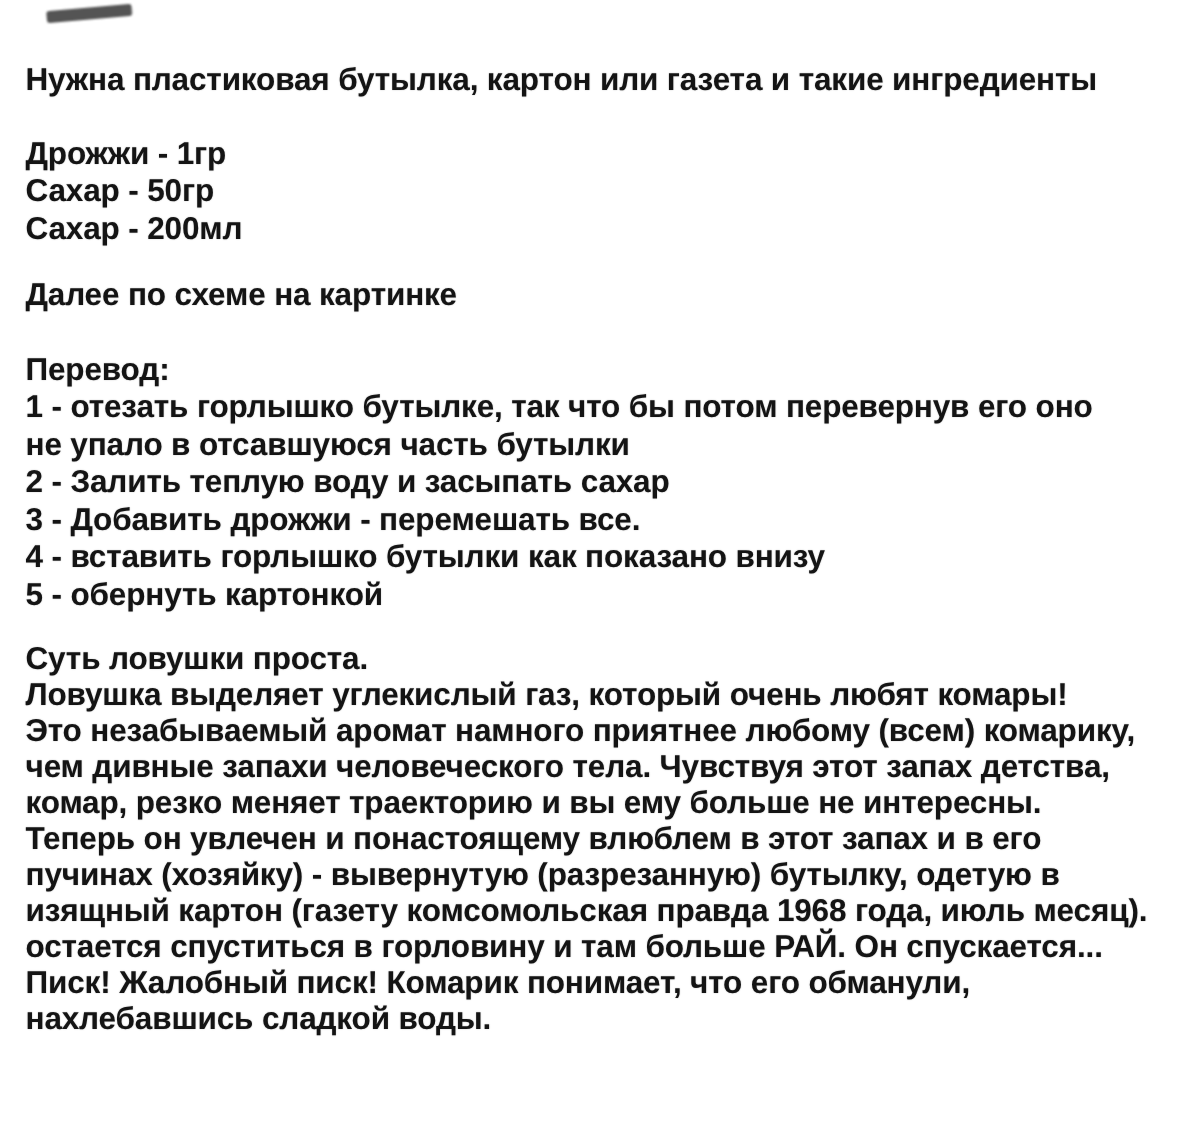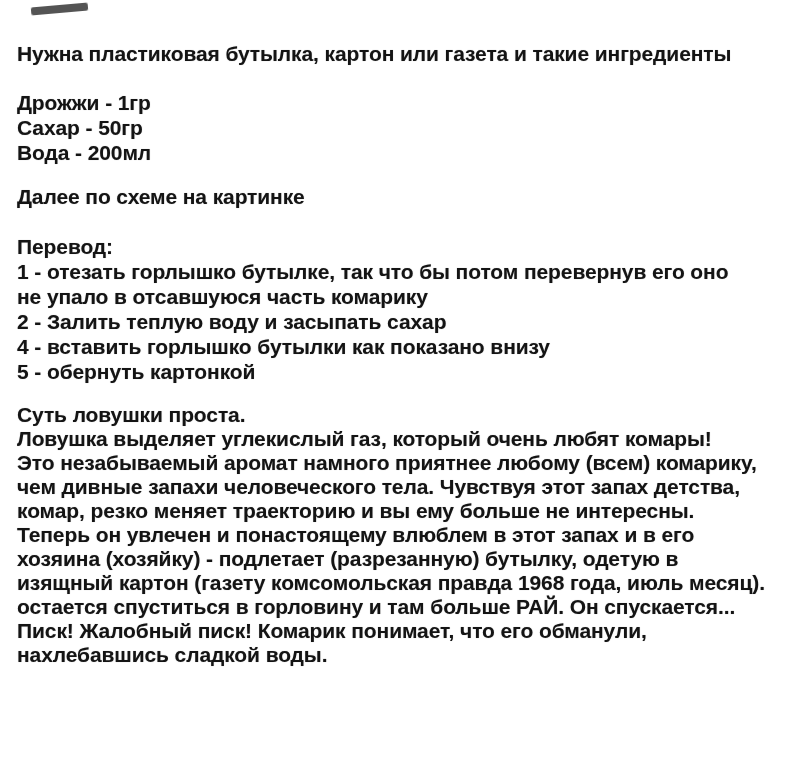--- a/index.html
+++ b/index.html
@@ -70,44 +70,45 @@
 
   <div class="doc">
 
     <p class="para p-intro">
       <span class="line">Нужна пластиковая бутылка, картон или газета и такие ингредиенты</span>
     </p>
 
     <p class="para p-ingredients">
       <span class="line">Дрожжи - 1гр</span>
       <span class="line">Сахар - 50гр</span>
-      <span class="line">Вода - 200мл</span>
+      <span class="line">Сахар - 200мл</span>
     </p>
 
     <p class="para p-note">
       <span class="line">Далее по схеме на картинке</span>
     </p>
 
     <p class="para p-steps">
       <span class="line">Перевод:</span>
       <span class="line">1 - отезать горлышко бутылке, так что бы потом перевернув его оно</span>
-      <span class="line">не упало в отсавшуюся часть комарику</span>
+      <span class="line">не упало в отсавшуюся часть бутылки</span>
       <span class="line">2 - Залить теплую воду и засыпать сахар</span>
+      <span class="line">3 - Добавить дрожжи - перемешать все.</span>
       <span class="line">4 - вставить горлышко бутылки как показано внизу</span>
       <span class="line">5 - обернуть картонкой</span>
     </p>
 
     <p class="para p-body">
       <span class="line">Суть ловушки проста.</span>
       <span class="line">Ловушка выделяет углекислый газ, который очень любят комары!</span>
       <span class="line">Это незабываемый аромат намного приятнее любому (всем) комарику,</span>
       <span class="line">чем дивные запахи человеческого тела. Чувствуя этот запах детства,</span>
       <span class="line">комар, резко меняет траекторию и вы ему больше не интересны.</span>
       <span class="line">Теперь он увлечен и понастоящему влюблем в этот запах и в его</span>
-      <span class="line">хозяина (хозяйку) - подлетает (разрезанную) бутылку, одетую в</span>
+      <span class="line">пучинах (хозяйку) - вывернутую (разрезанную) бутылку, одетую в</span>
       <span class="line">изящный картон (газету комсомольская правда 1968 года, июль месяц).</span>
       <span class="line">остается спуститься в горловину и там больше РАЙ. Он спускается...</span>
       <span class="line">Писк! Жалобный писк! Комарик понимает, что его обманули,</span>
       <span class="line">нахлебавшись сладкой воды.</span>
     </p>
 
   </div>
 </div>
 
 </body></html>

